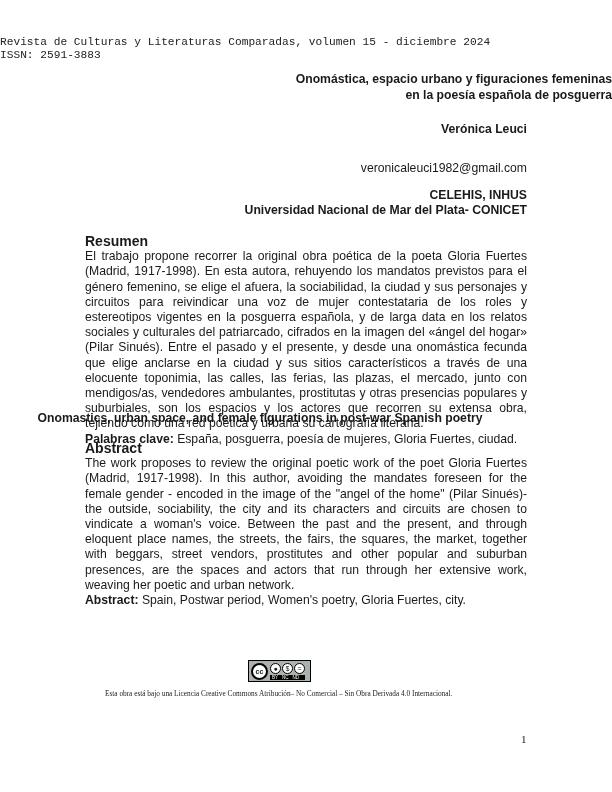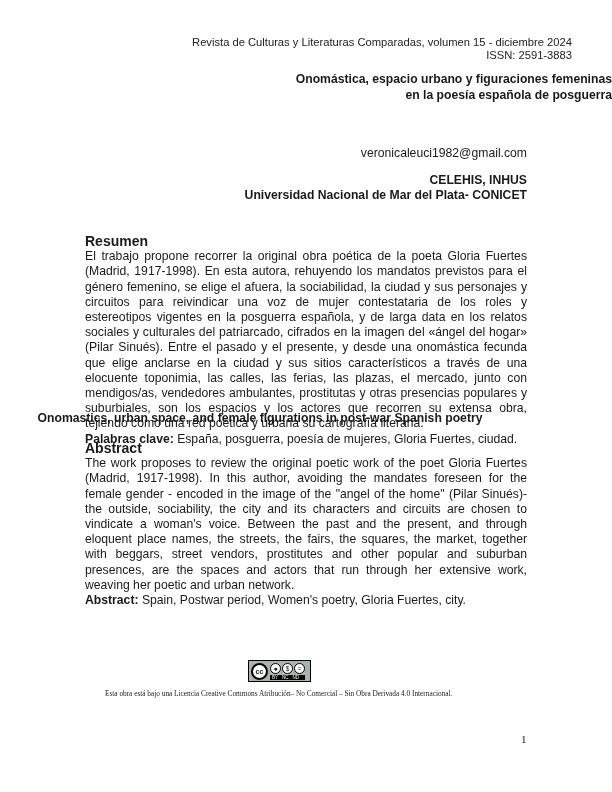--- a/index.html
+++ b/index.html
@@ -2,21 +2,21 @@
 <html><head>
   <meta charset="utf-8">
   <style>
     html, body { margin: 0; padding: 0; background: #ffffff; }
     body {
       width: 612px; height: 792px; position: relative; overflow: hidden;
       font-family: "Liberation Sans", sans-serif; color: #1a1a1a;
     }
     .header {
       position: absolute; top: 36px; left: 0; width: 572px;
-      text-align: right; font-size: 11.2px; line-height: 13px; color: #222;
+      text-align: left; font-size: 11.2px; line-height: 13px; color: #222; font-family: Liberation Mono, monospace;
     }
     .title {
       position: absolute; top: 72px; left: 0; width: 612px;
       text-align: right; font-size: 12.2px; line-height: 15.5px; font-weight: bold;
     }
     .author-block {
       position: absolute; right: 85px; top: 122px; text-align: right;
     }
     .author { font-size: 12.2px; font-weight: bold; line-height: 15px; }
     .email { font-size: 12.2px; margin-top: 24px; line-height: 15px; }
@@ -70,20 +70,21 @@
   <div>Revista de Culturas y Literaturas Comparadas, volumen 15 - diciembre 2024</div>
   <div>ISSN: 2591-3883</div>
 </div>
 
 <div class="title">
   <div>Onomástica, espacio urbano y figuraciones femeninas</div>
   <div>en la poesía española de posguerra</div>
 </div>
 
 <div class="author-block">
+  <div class="author">Verónica Leuci</div>
   <div class="email">veronicaleuci1982@gmail.com</div>
   <div class="affil">CELEHIS, INHUS</div>
   <div class="affil" style="margin-top:0">Universidad Nacional de Mar del Plata- CONICET</div>
 </div>
 
 <div class="section" id="resumen">
   <h3>Resumen</h3>
   <p>El trabajo propone recorrer la original obra poética de la poeta Gloria Fuertes (Madrid, 1917-1998). En esta autora, rehuyendo los mandatos previstos para el género femenino, se elige el afuera, la sociabilidad, la ciudad y sus personajes y circuitos para reivindicar una voz de mujer contestataria de los roles y estereotipos vigentes en la posguerra española, y de larga data en los relatos sociales y culturales del patriarcado, cifrados en la imagen del «ángel del hogar» (Pilar Sinués). Entre el pasado y el presente, y desde una onomástica fecunda que elige anclarse en la ciudad y sus sitios característicos a través de una elocuente toponimia, las calles, las ferias, las plazas, el mercado, junto con mendigos/as, vendedores ambulantes, prostitutas y otras presencias populares y suburbiales, son los espacios y los actores que recorren su extensa obra, tejiendo como una red poética y urbana su cartografía literaria.</p>
   <p>
     <span class="kw-label">Palabras clave:</span><span> España, posguerra, poesía de mujeres, Gloria Fuertes, ciudad.</span>

